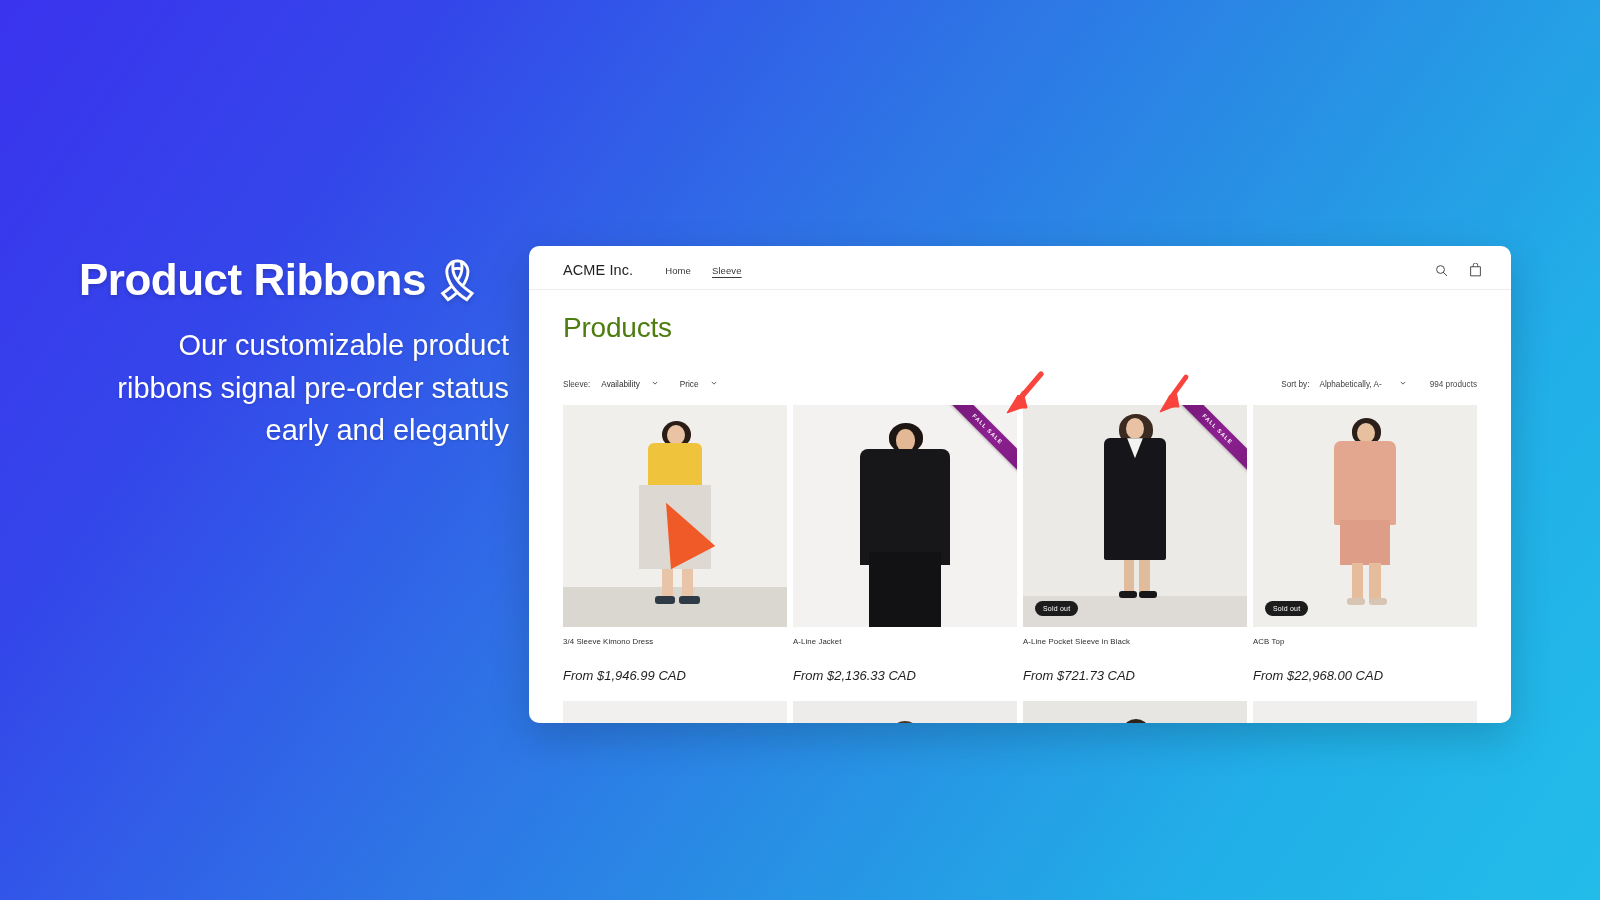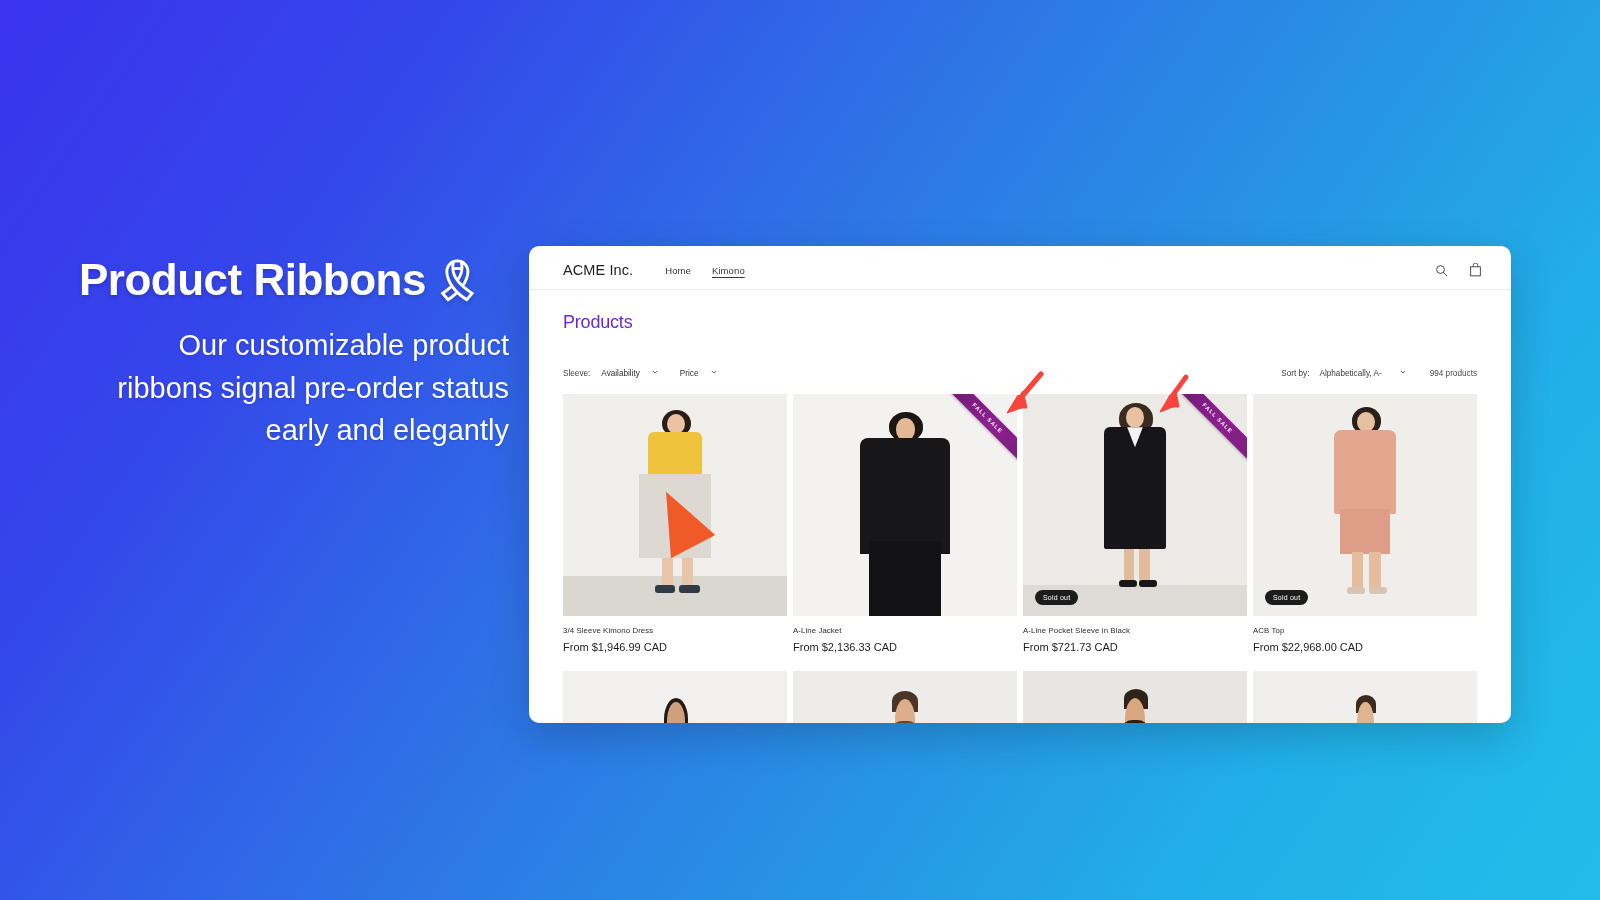--- a/index.html
+++ b/index.html
@@ -91,23 +91,23 @@
   .icon-btn {
     width: 15px; height: 15px;
     display: flex; align-items: center; justify-content: center;
     color: #2b2b2b;
   }
   .icon-btn svg { display: block; }
 
   
   .content { padding: 22px 34px 0 34px; }
   .page-title {
-    font-size: 18px;
+    font-size: 28px;
     font-weight: 400;
-    color: #6d28d9;
+    color: #4d7c0f;
     letter-spacing: -0.2px;
   }
 
   .toolbar {
     margin-top: 36px;
     display: flex;
     align-items: center;
     font-size: 8.2px;
     color: #3d3d3d;
   }
@@ -148,23 +148,24 @@
   }
   .thumb2 { height: 70px; }
 
   .p-title {
     margin-top: 10px;
     font-size: 7.8px;
     color: #2d2d2d;
     letter-spacing: 0.1px;
   }
   .p-price {
-    margin-top: 6px;
-    font-size: 11px;
+    margin-top: 22px;
+    font-size: 13px;
     color: #1f1f1f;
+    font-style: italic;
   }
 
   
   .soldout {
     position: absolute;
     left: 12px;
     bottom: 11px;
     background: #1c1c1c;
     color: #ffffff;
     font-size: 7px;
@@ -226,21 +227,21 @@
   </div>
   <div class="promo-sub">Our customizable product ribbons signal pre-order status early and elegantly</div>
 </div>
 
 <div class="panel">
 
   <div class="store-header">
     <div class="brand">ACME Inc.</div>
     <div class="nav">
       <a class="nav-link" href="#">Home</a>
-      <a class="nav-link active" href="#">Kimono</a>
+      <a class="nav-link active" href="#">Sleeve</a>
     </div>
     <div class="header-icons">
       <div class="icon-btn">
         <svg width="13" height="13" viewBox="0 0 20 20" fill="none" stroke="#2b2b2b" stroke-width="1.3">
           <circle cx="8.5" cy="8.5" r="6"></circle>
             <line x1="13" y1="13" x2="18" y2="18" stroke-linecap="round"></line>
         </svg>
       </div>
       <div class="icon-btn">
         <svg width="13" height="14" viewBox="0 0 20 21" fill="none" stroke="#2b2b2b" stroke-width="1.3">

